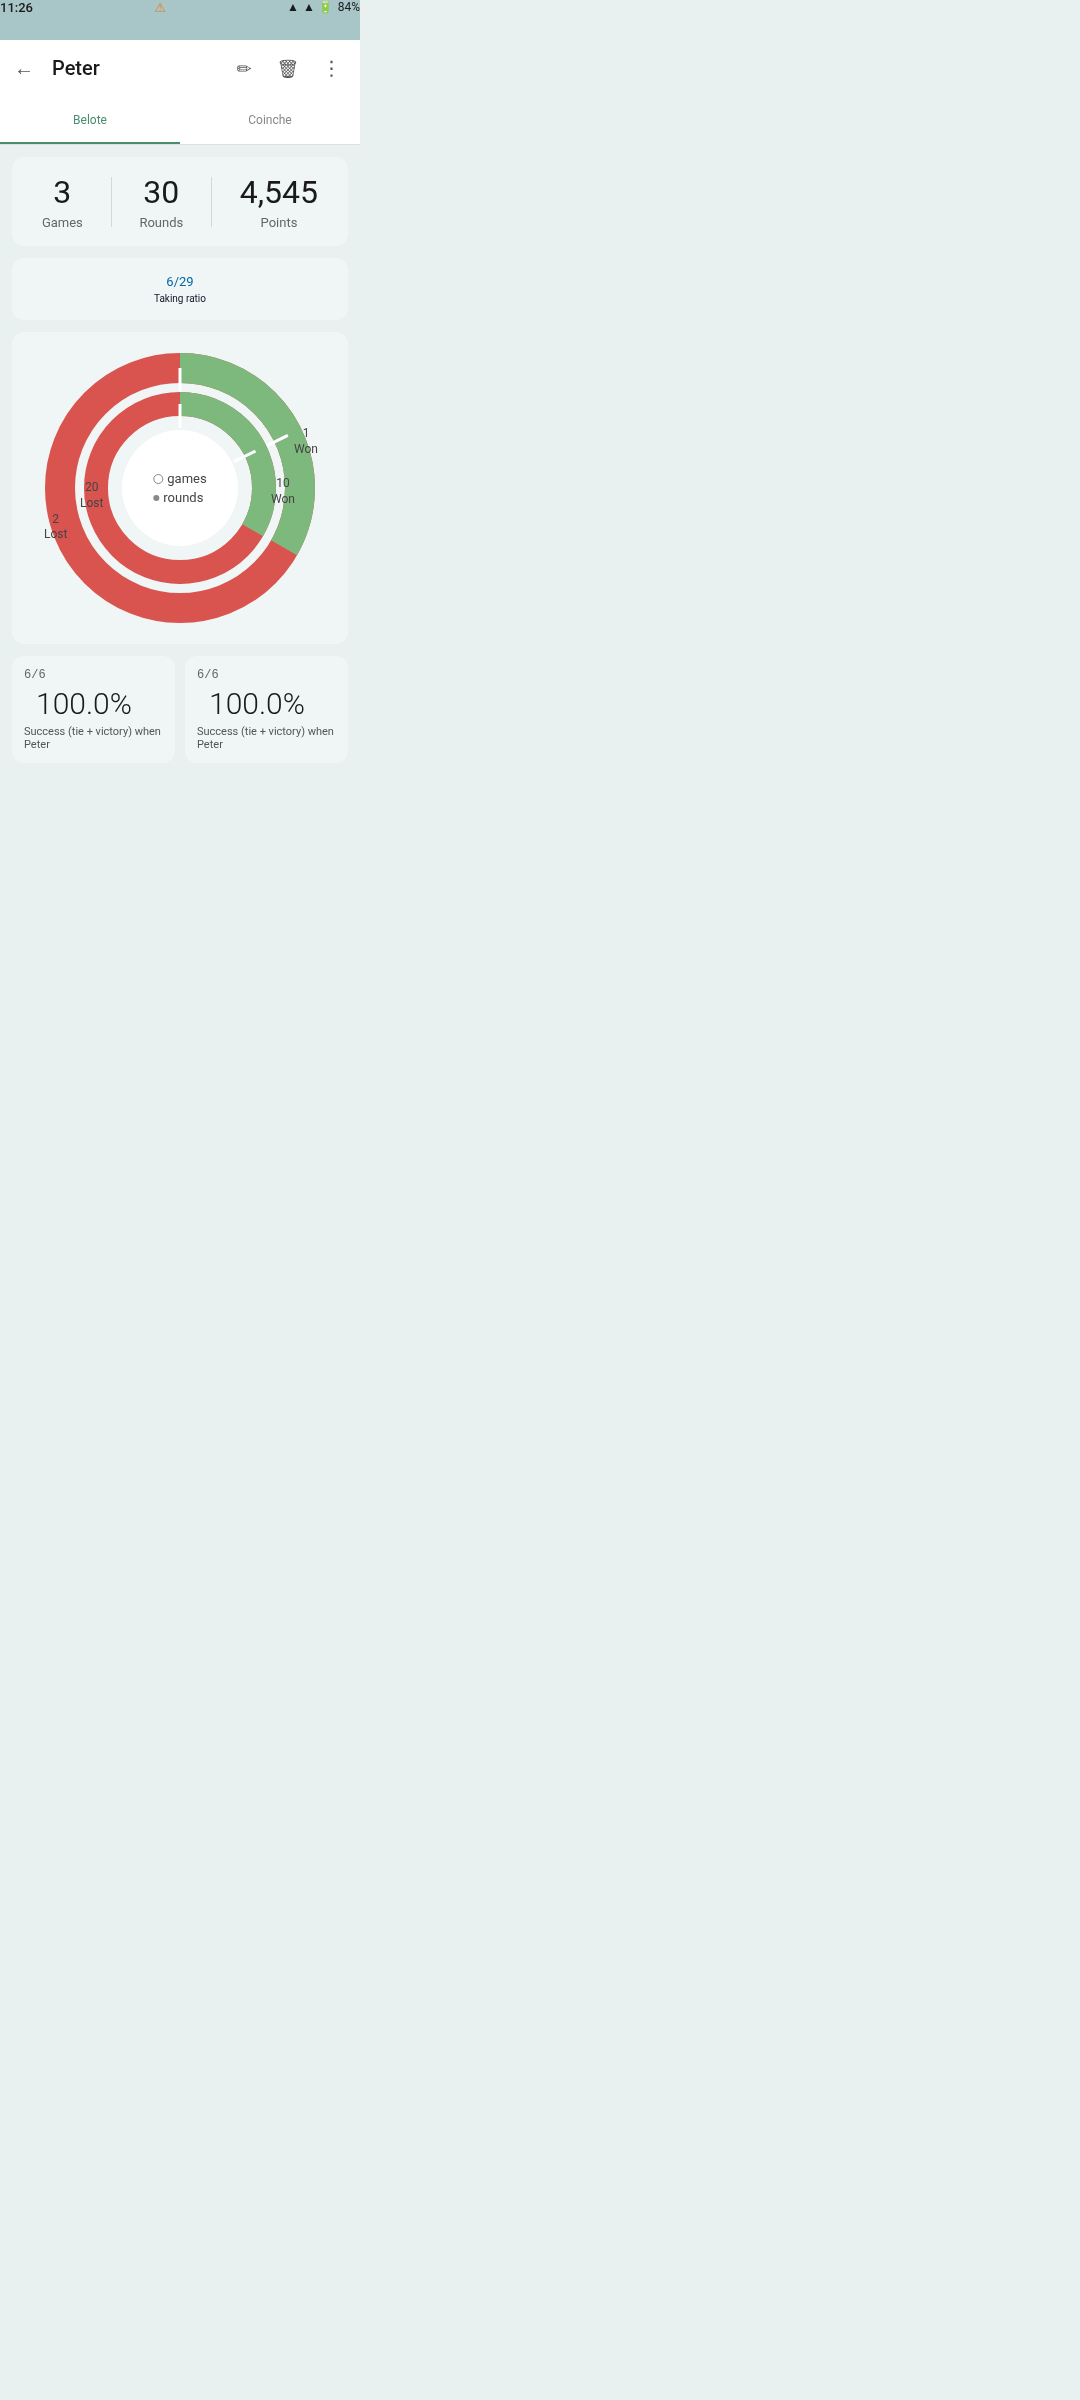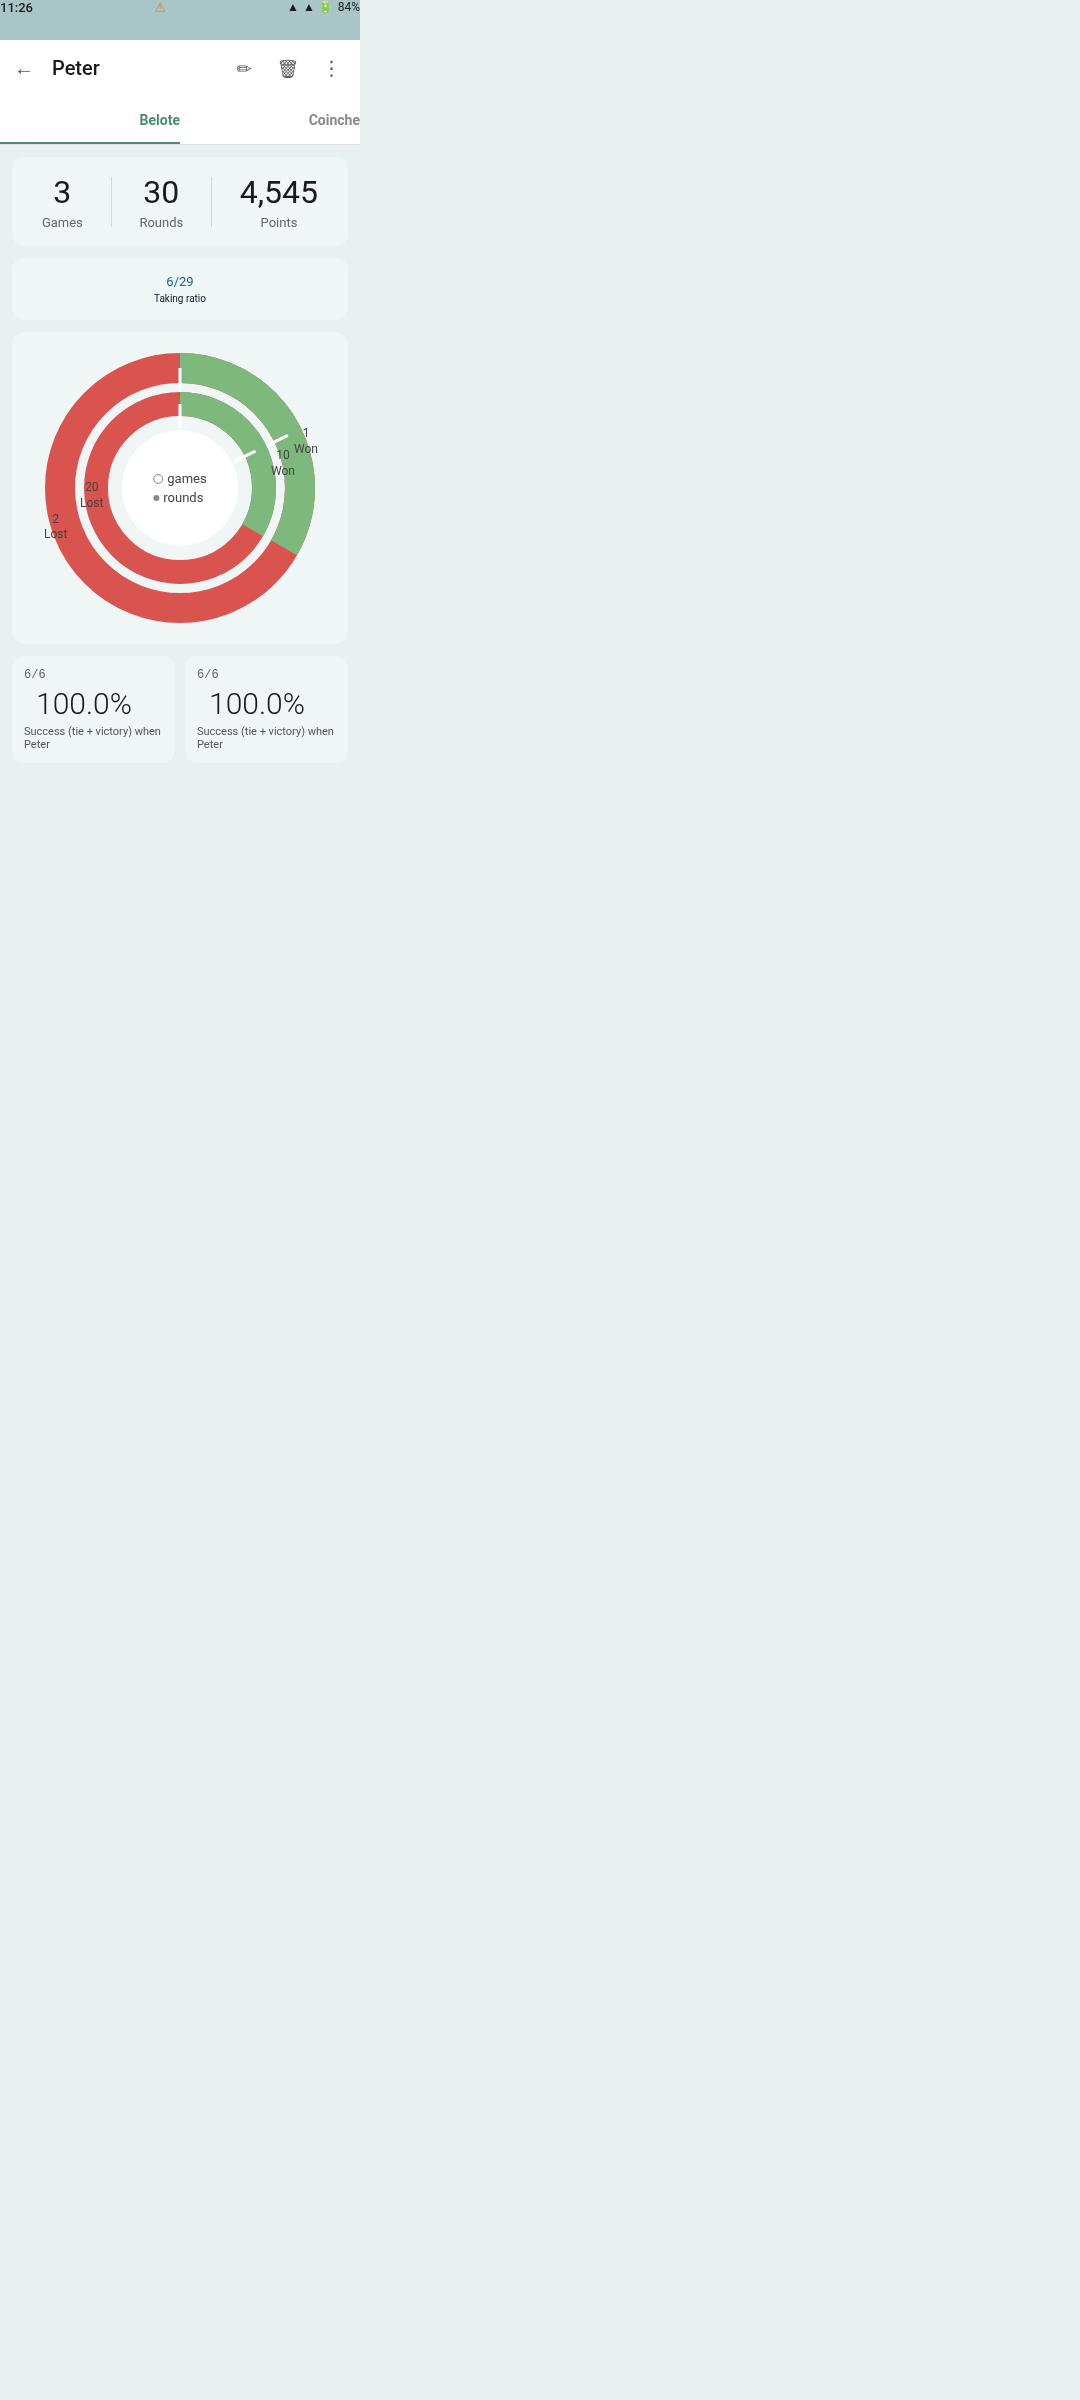--- a/index.html
+++ b/index.html
@@ -81,23 +81,23 @@
     .tabs {
       background: #ffffff;
       display: flex;
       border-bottom: 1px solid #e0e0e0;
     }
     .tab {
       flex: 1;
       height: 48px;
       display: flex;
       align-items: center;
-      justify-content: flex-end;
-      font-size: 14px;
-      font-weight: 700;
+      justify-content: center;
+      font-size: 12px;
+      font-weight: 400;
       cursor: pointer;
       position: relative;
     }
     .tab.active {
       color: #4a8c6e;
     }
     .tab.active::after {
       content: '';
       position: absolute;
       bottom: 0;
@@ -360,21 +360,21 @@
       <div class="chart-label" style="right:2px; top:78px;">
         <span>1</span><br>
         <span>Won</span>
       </div>
       <div class="chart-label" style="left:4px; bottom:85px;">
         <span>2</span><br>
         <span>Lost</span>
       </div>
 
       
-      <div class="chart-label" style="right:25px; top:100px;">
+      <div class="chart-label" style="right:25px; top:128px;">
         <span>10</span><br>
         <span>Won</span>
       </div>
       <div class="chart-label" style="left:40px; top:132px;">
         <span>20</span><br>
         <span>Lost</span>
       </div>
     </div>
   </div>
 

